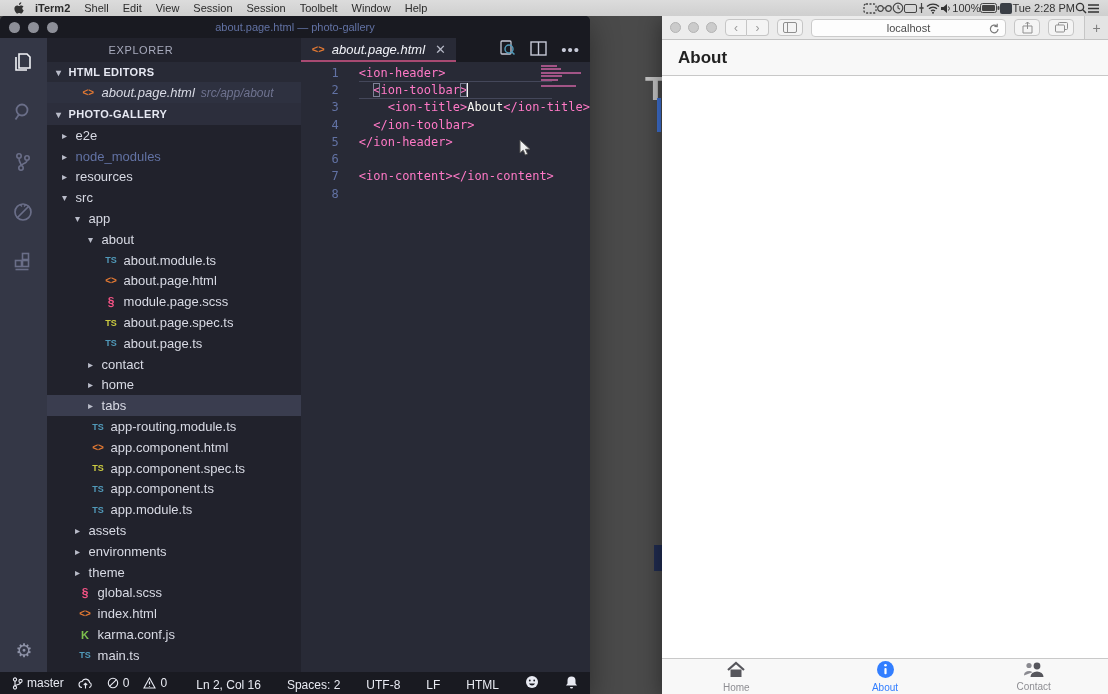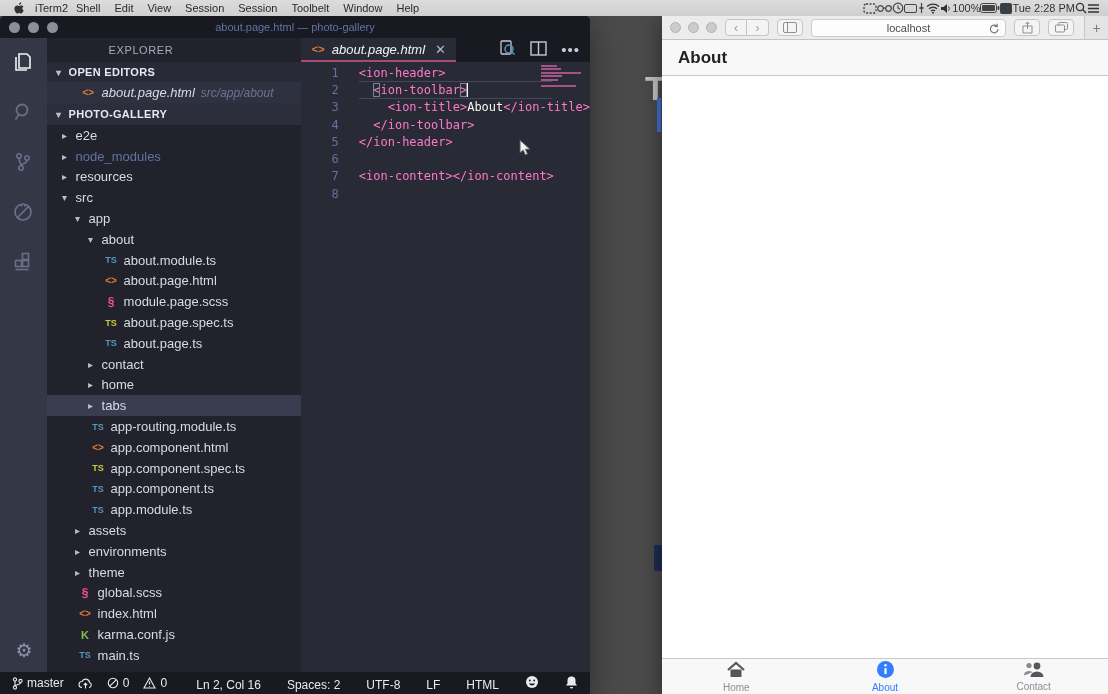--- a/index.html
+++ b/index.html
@@ -4,21 +4,21 @@
 <style>
   * { margin:0; padding:0; box-sizing:border-box; }
   html,body { width:1108px; height:694px; overflow:hidden; background:#4a4a4a;
               font-family:"Liberation Sans", sans-serif; }
 
   
   .menubar { position:absolute; left:0; top:0; width:1108px; height:16px; z-index:50;
     background:linear-gradient(#dcdcdc,#cfcfcf); display:flex; align-items:center;
     font-size:11px; color:#2b2b2b; padding:0 8px; }
   .menubar .apple { margin:0 10px 0 6px; display:flex; }
-  .menubar .appname { font-weight:normal; margin-right:8px; }
+  .menubar .appname { font-weight:bold; margin-right:14px; }
   .menu-item { margin-right:14px; }
   .mb-right { margin-left:auto; display:flex; align-items:center; color:#333; }
   .mb-right svg { display:block; }
   .mb-ico { display:inline-flex; align-items:center; }
   .mb-darkapp { width:12px; height:11px; background:#3a3f46; border-radius:2px; }
   .mb-display { width:13px; height:9px; border:1.5px solid #444; border-radius:2px; }
   .mb-clock-txt { font-size:11px; }
 
   
   .vscode { position:absolute; left:0; top:16px; width:590px; height:678px; z-index:1;
@@ -250,21 +250,21 @@
             <rect x="11.5" y="3.5" width="6" height="6" fill="none" stroke="#6a6e88" stroke-width="1.6"></rect>
             <path d="M4.5 19.5 h13" stroke="#6a6e88" stroke-width="1.6"></path>
           </svg>
         </span>
       <span class="act-gear">⚙</span>
     </div>
     <div class="sidebar">
       <div class="sb-title">EXPLORER</div>
       <div class="sb-header">
         <span class="twistie">▾</span>
-        <span>OPEN EDITORS</span>
+        <span>HTML EDITORS</span>
       </div>
       <div class="oe-item">
         <span class="ficon html">&lt;&gt;</span>
         <span>about.page.html</span>
         <span class="oe-path">src/app/about</span>
       </div>
       <div class="sb-header pg">
         <span class="twistie">▾</span>
         <span>PHOTO-GALLERY</span>
       </div>

